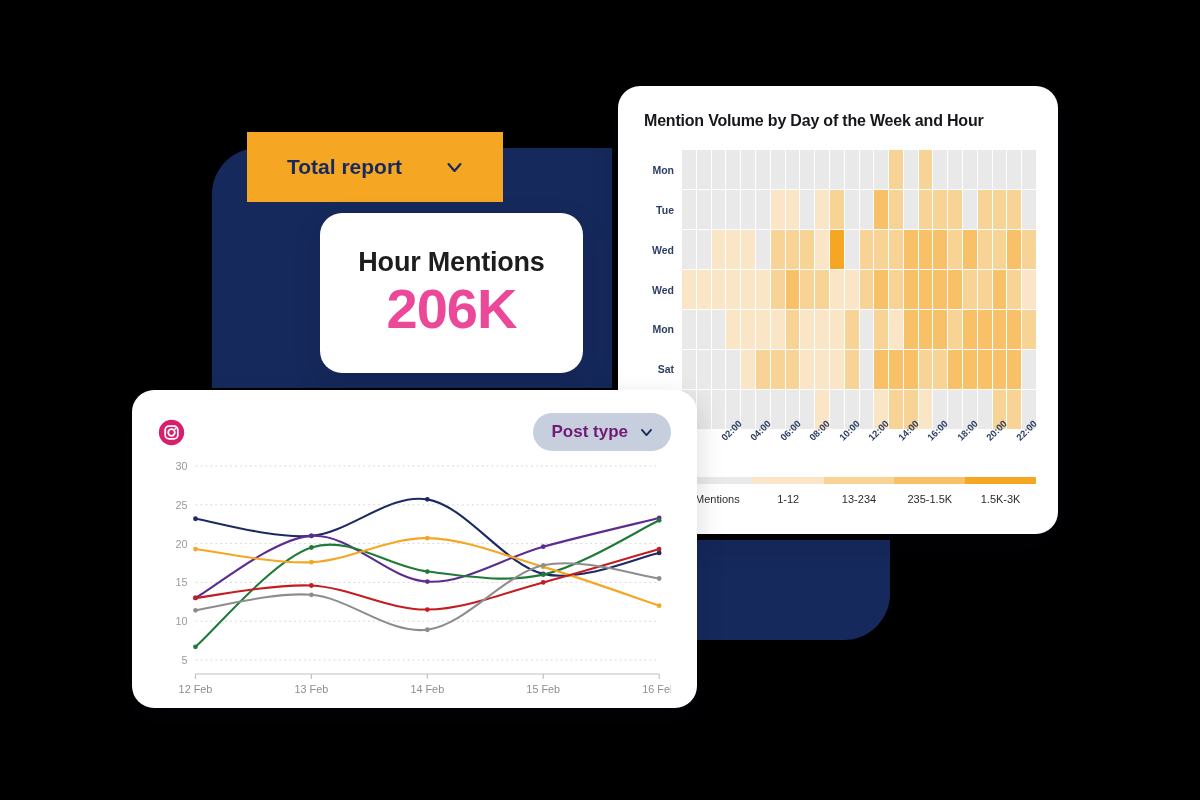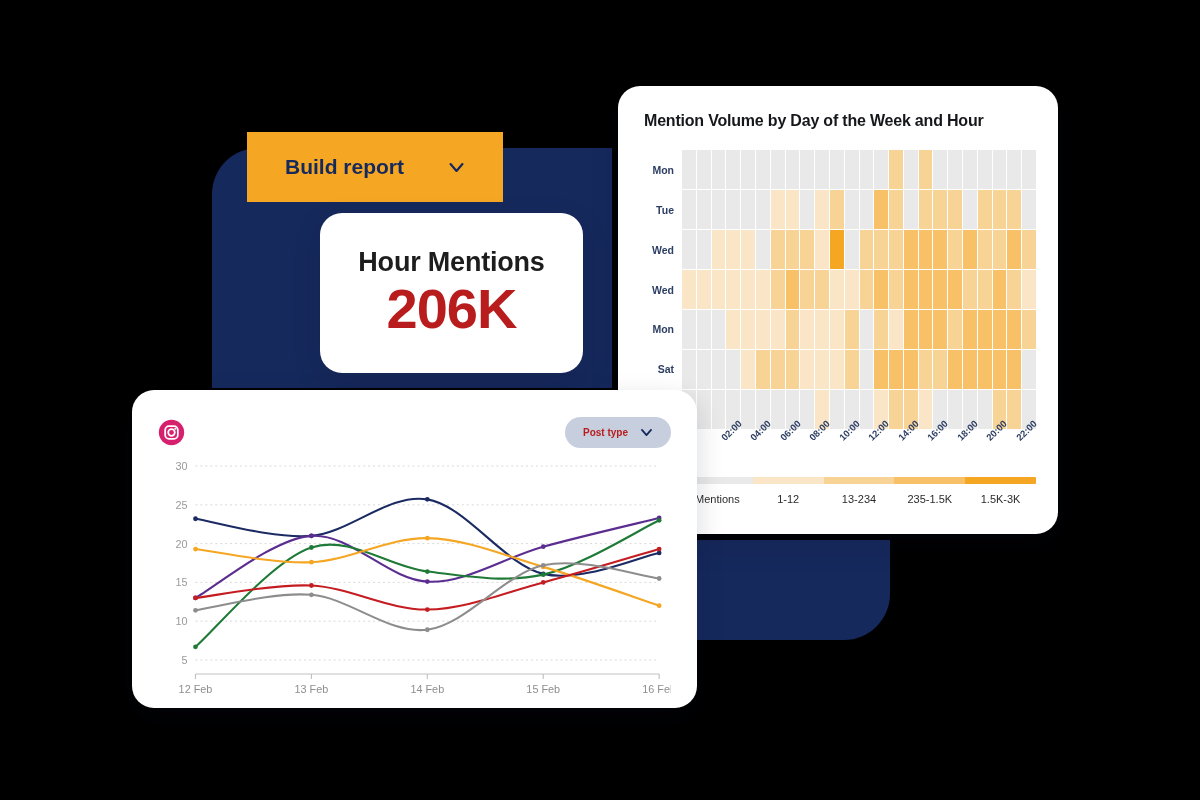--- a/index.html
+++ b/index.html
@@ -47,21 +47,21 @@
   #total-mentions-card {
     left: 320px; top: 213px; width: 263px; height: 160px;
     display: flex; flex-direction: column;
     align-items: center; justify-content: center; gap: 2px;
   }
   #total-mentions-label {
     font-size: 27px; font-weight: bold; color: #1d1d1d;
     letter-spacing: -0.2px;
   }
   #total-mentions-value {
-    font-size: 56px; font-weight: bold; color: #b91c1c;
+    font-size: 56px; font-weight: bold; color: #ec4899;
     letter-spacing: -1px; line-height: 1.05;
   }
 
   
   #heatmap-card {
     left: 618px; top: 86px; width: 440px; height: 448px;
     padding: 26px 22px 0 22px;
   }
   #heatmap-title {
     font-size: 16px; font-weight: bold; color: #15171A;
@@ -116,38 +116,38 @@
   #competitor-title {
     margin-left: 12px;
     font-size: 17px; font-weight: bold; color: #15171A;
     letter-spacing: -0.2px;
   }
   #post-type-button {
     margin-left: auto;
     display: flex; align-items: center; gap: 12px;
     background: #C7CFDE; border: none; cursor: pointer;
     border-radius: 20px; padding: 9px 18px;
-    color: #b91c1c; font-size: 10px; font-weight: bold;
+    color: #701a75; font-size: 17px; font-weight: bold;
     font-family: "Liberation Sans", sans-serif;
   }
   #post-type-button .chev { width: 13px; height: 13px; display: block; }
 
   #line-chart-wrap { position: relative; margin-top: 10px; height: 240px; }
   #line-chart { display: block; width: 100%; height: 100%; }
 </style>
 </head>
 <body>
 
 <div id="stage">
 
   <div class="navy-block" id="navy-main"></div>
   <div class="navy-block" id="navy-lower"></div>
 
   <button id="build-report">
-    <span>Build report</span>
+    <span>Total report</span>
     <svg class="chev" viewBox="0 0 20 20">
       <path d="M3 6 L10 14 L17 6" fill="none" stroke="#16295C" stroke-width="2.6" stroke-linecap="round" stroke-linejoin="round"></path>
     </svg>
   </button>
 
   <div class="card" id="total-mentions-card">
     <div id="total-mentions-label">Hour Mentions</div>
     <div id="total-mentions-value">206K</div>
   </div>
 

